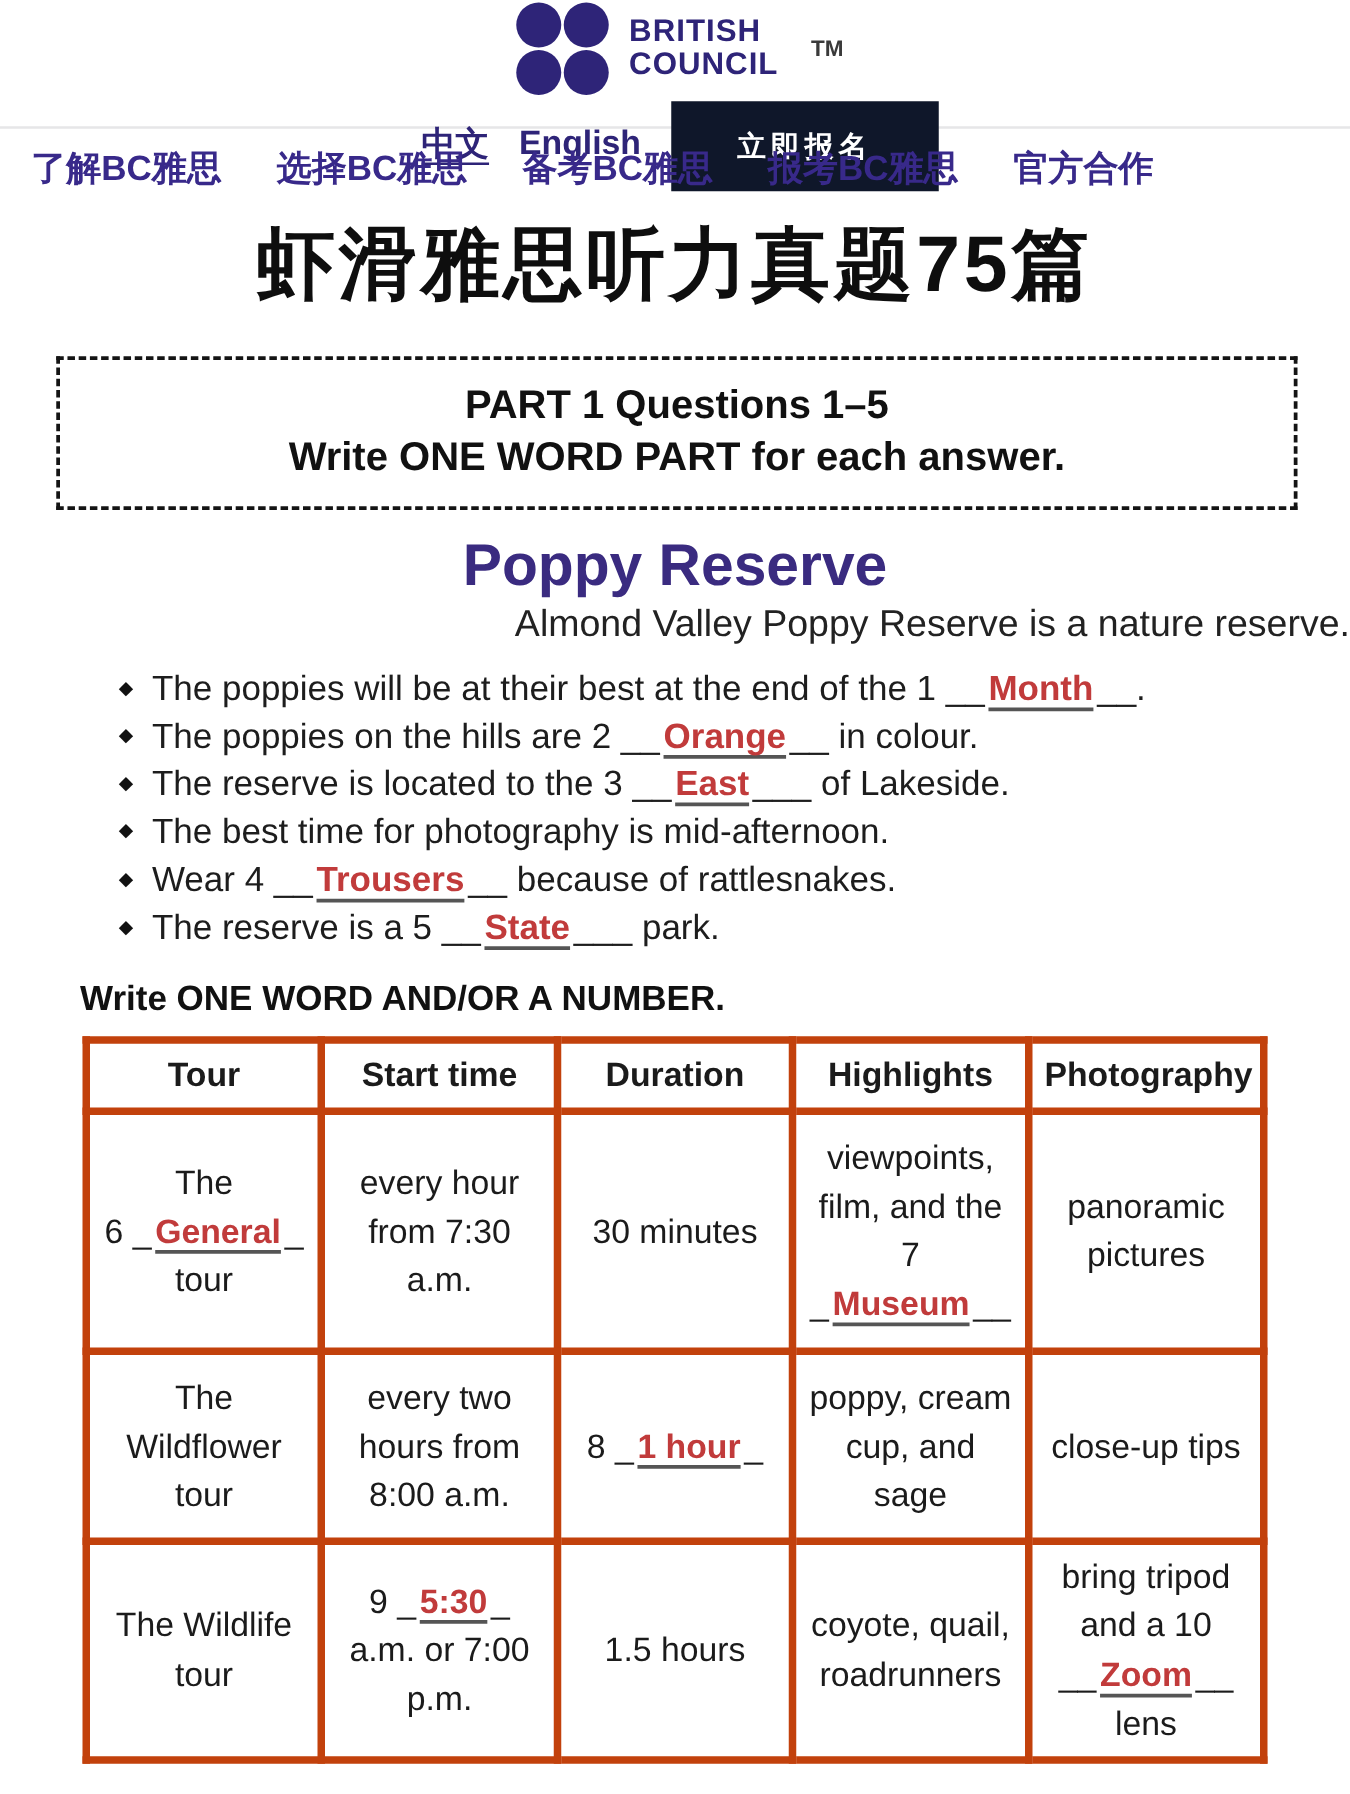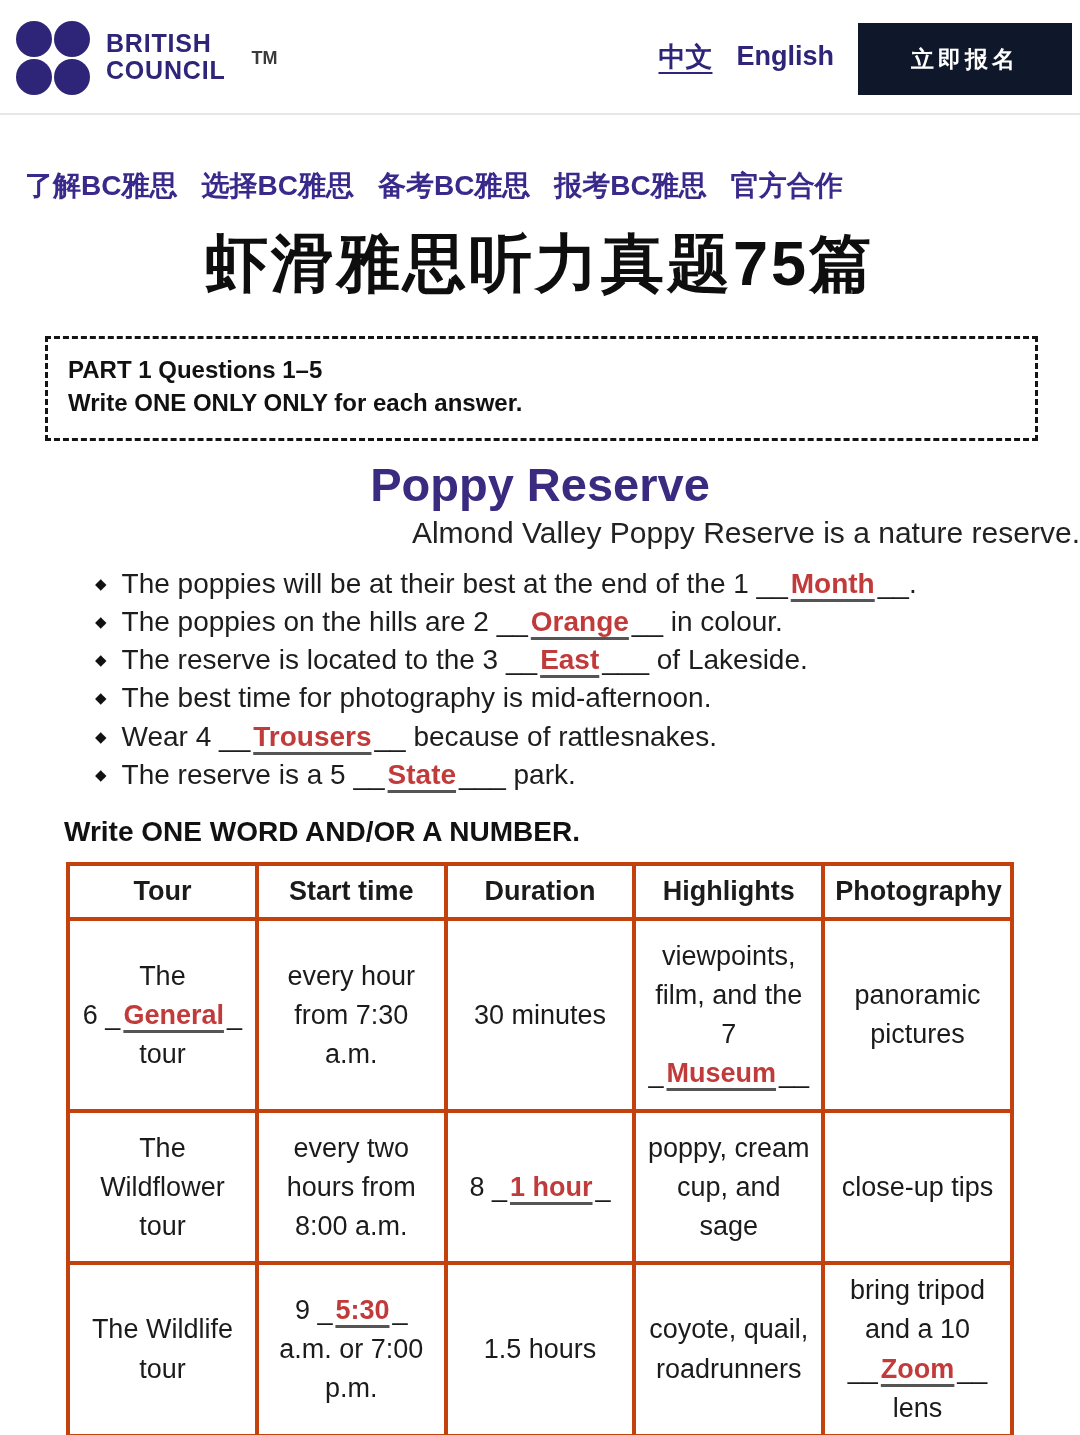--- a/index.html
+++ b/index.html
@@ -8,22 +8,23 @@
     width: 1080px; height: 1435px;
     background: #ffffff;
     font-family: "Liberation Sans", sans-serif;
     color: #1b1b1b;
     overflow: hidden;
   }
 
   
   header {
     display: flex; align-items: center; justify-content: space-between;
-    height: 115px; padding: 0 8px 0 16px;
+    height: 103px; padding: 0 8px 0 16px;
     border-bottom: 2px solid #e6e6e8;
+    flex-direction: column;
   }
   .brand { display: flex; align-items: center; gap: 16px; }
   .logo-circles {
     display: grid; grid-template-columns: 36px 36px; grid-gap: 2px;
     margin-top: 2px;
   }
   .logo-circles span {
     width: 36px; height: 36px; border-radius: 50%;
     background: #2e2478; display: block;
   }
@@ -48,41 +49,41 @@
   .lang.active { text-decoration: underline; text-underline-offset: 6px; }
   .cta {
     background: #0f172a; color: #ffffff; border: none; cursor: pointer;
     width: 214px; height: 72px; font-size: 23px; font-weight: 700;
     font-family: "Liberation Sans", sans-serif;
     align-self: flex-start; margin-top: 5px; letter-spacing: 4px;
   }
 
   
   nav {
-    display: flex; gap: 24px; padding: 13px 0 13px 25px; margin-top: 39px;
+    display: flex; gap: 44px; padding: 13px 0 13px 25px;
   }
   .nav-link {
     color: #38298a; font-size: 28px; font-weight: 700;
     text-decoration: none; cursor: pointer;
   }
 
   
   h1 {
     margin: 8px 0 0; text-align: center;
     font-size: 63px; font-weight: 700; color: #0e0e0e;
     letter-spacing: 3px; line-height: 1.2;
   }
 
   
   .dashed-box {
     margin: 34px 42px 0 45px;
     border: 3px dashed #141414;
     padding: 12px 20px 16px;
   }
-  .dashed-box p { margin: 5px 0; font-size: 24px; font-weight: 700; color: #111; }
+  .dashed-box p { margin: 5px 0; font-size: 32px; font-weight: 700; color: #111; text-align: center; }
 
   
   h2 {
     margin: 16px 0 4px; text-align: center;
     color: #3a2b80; font-size: 47px; font-weight: 800;
   }
   .subtitle { margin: 2px 0 16px; text-align: right; font-size: 30px; color: #222; }
 
   .bullets { list-style: none; margin: 0; padding: 0 0 0 95px; }
   .bullets li {
@@ -102,21 +103,21 @@
   
   .q2 { margin: 24px 0 0 64px; }
   .q2 p { margin: 3px 0; font-size: 28px; font-weight: 700; color: #111; }
 
   
   table {
     border-collapse: collapse; table-layout: fixed;
     width: 948px; margin: 14px auto 0;
   }
   th, td {
-    border: 4px solid #c2410c; text-align: center;
+    border: 6px solid #c2410c; text-align: center;
     font-size: 27px; padding: 6px 10px; color: #1b1b1b;
     vertical-align: middle; line-height: 1.45;
   }
   th { font-weight: 600; height: 48px; }
   tbody tr:nth-child(1) td { height: 192px; }
   tbody tr:nth-child(2) td { height: 152px; }
   tbody tr:nth-child(3) td { height: 154px; }
 </style>
 </head>
 <body>
@@ -154,21 +155,21 @@
 
     <a class="nav-link">报考BC雅思</a>
 
     <a class="nav-link">官方合作</a>
   </nav>
 
 <h1>虾滑雅思听力真题75篇</h1>
 
 <div class="dashed-box">
   <p>PART 1 Questions 1–5</p>
-  <p>Write ONE ONLY ONLY for each answer.</p>
+  <p>Write ONE WORD PART for each answer.</p>
 </div>
 
 <h2>Poppy Reserve</h2>
 <p class="subtitle">Almond Valley Poppy Reserve is a nature reserve.</p>
 
 <ul class="bullets">
 
     <li>
       <span class="diamond">◆</span>
       <span class="bullet-text">The poppies will be at their best at the end of the 1 __<span class="answer">Month</span>__.</span>

